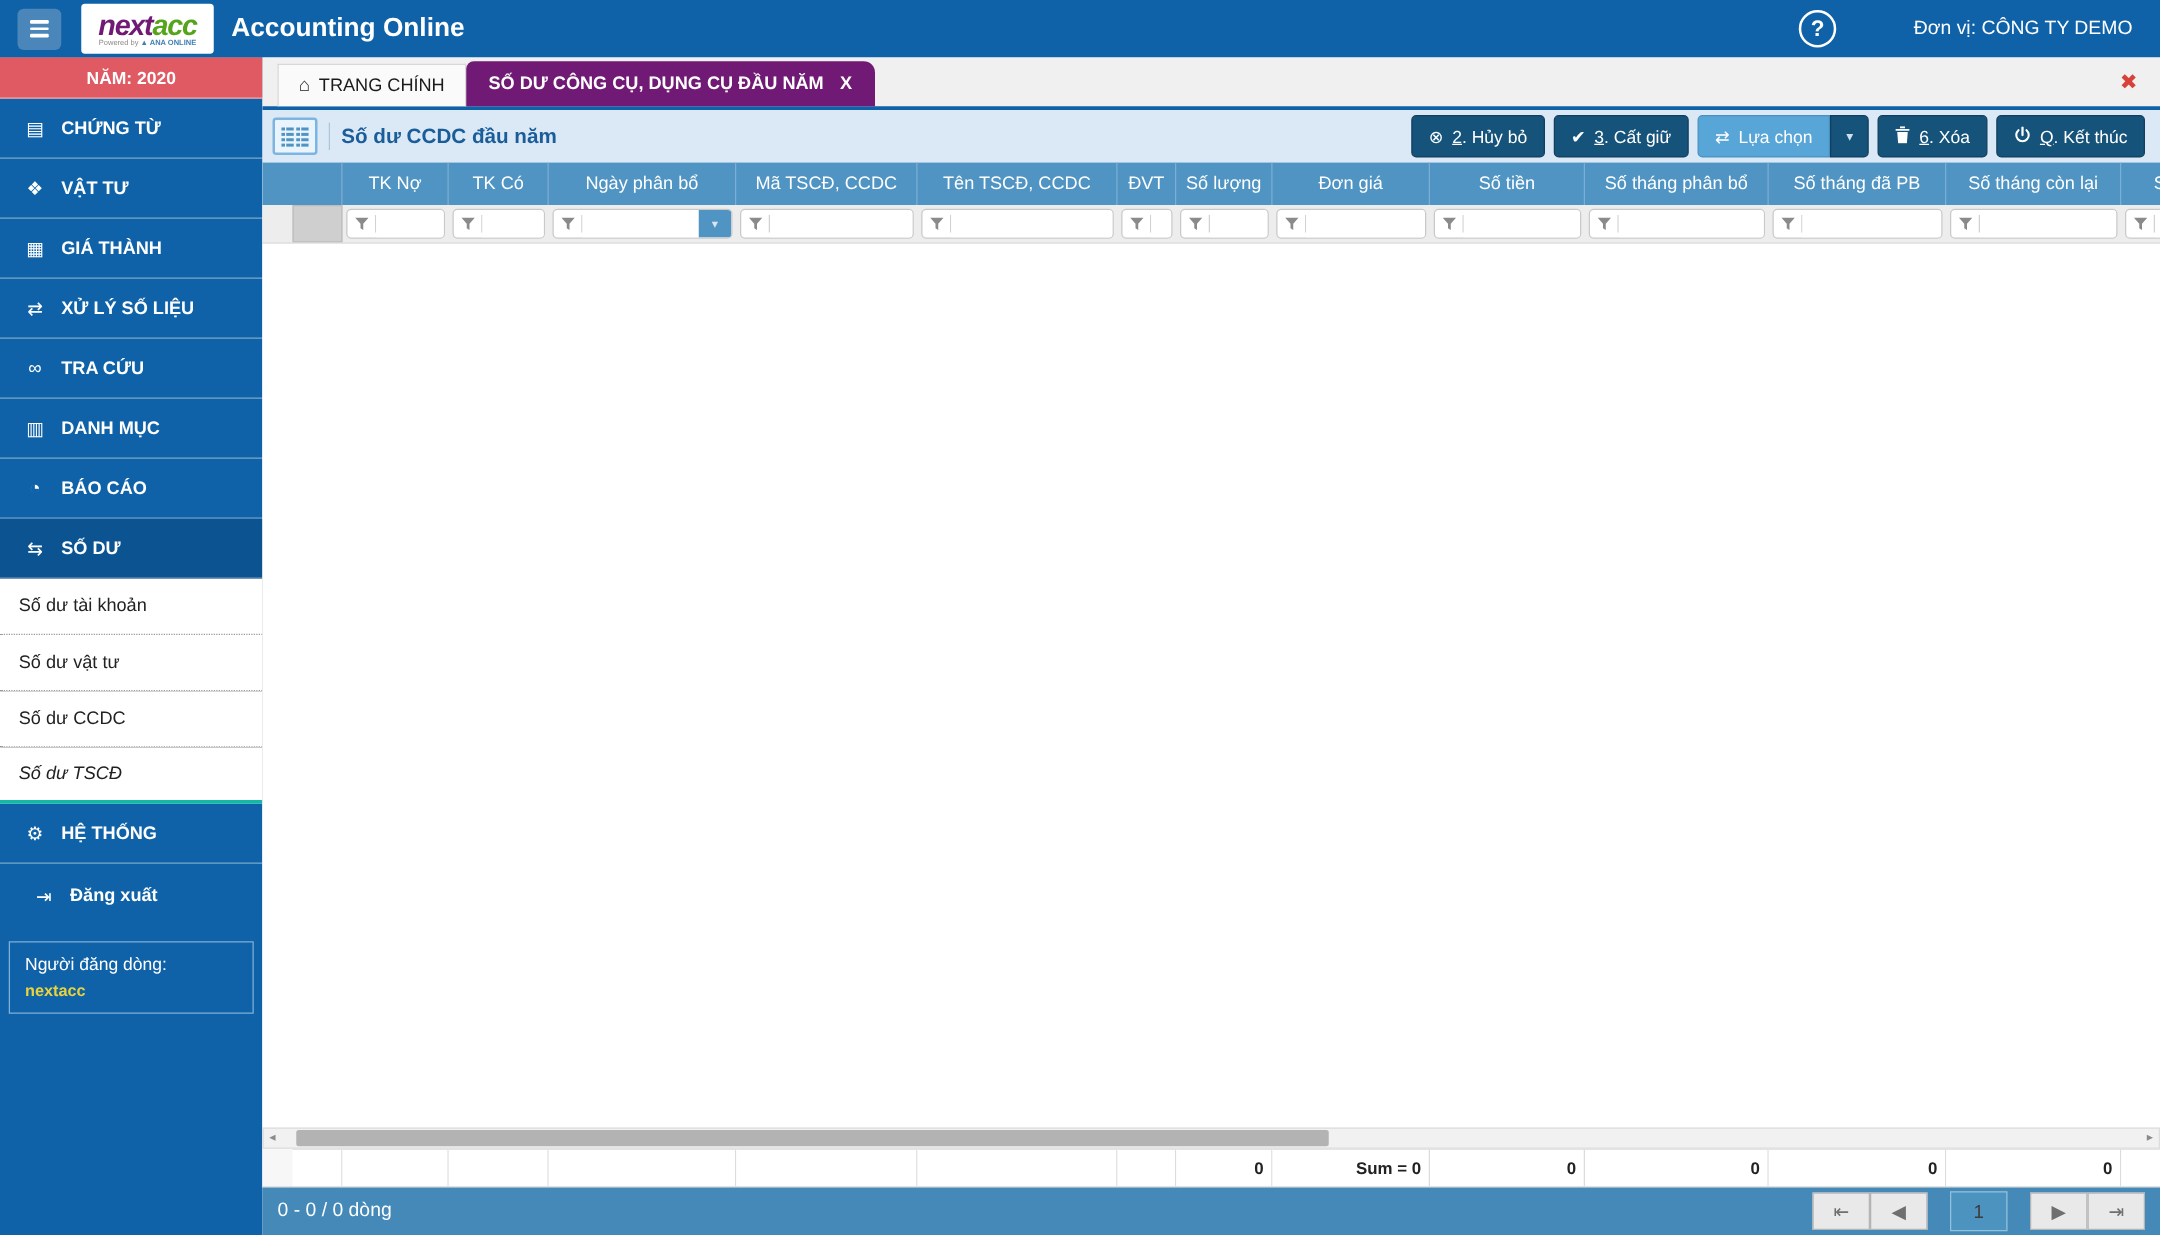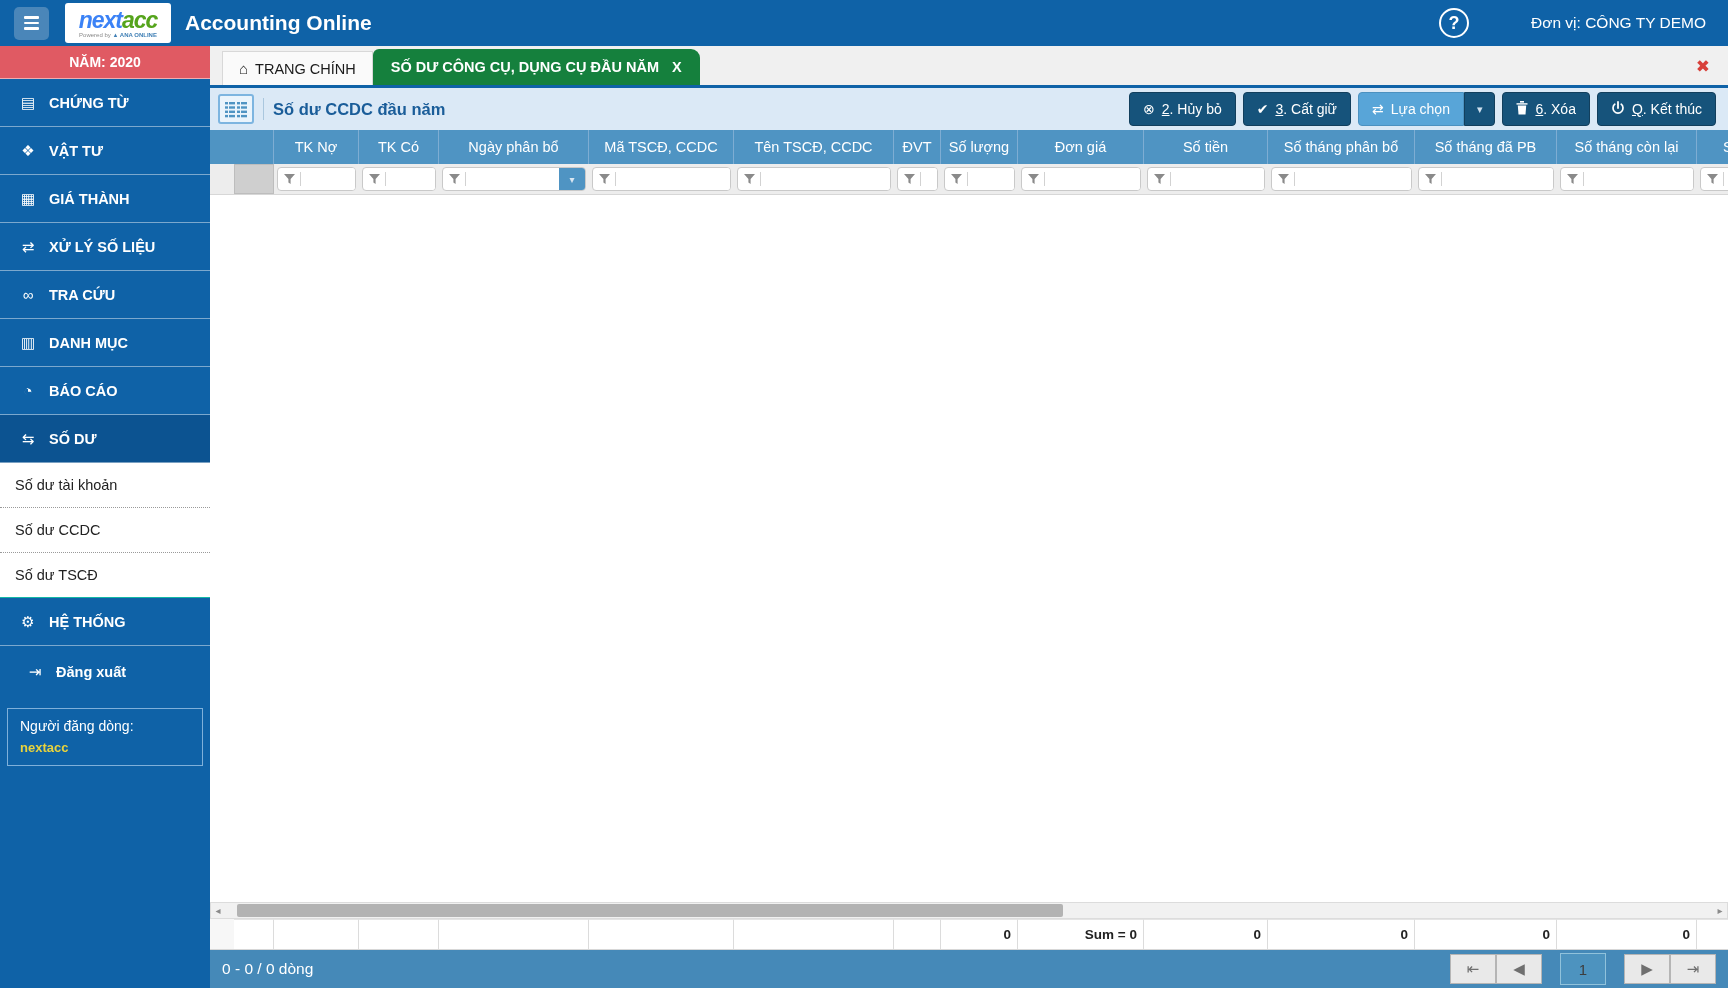--- a/index.html
+++ b/index.html
@@ -8,21 +8,21 @@
   .app { width:1728px; height:988px; display:flex; flex-direction:column; background:#fff; }
 
   
   header { height:46px; background:#0f62a7; display:flex; align-items:center; padding:0 14px; flex:none; }
   .hamburger { width:35px; height:33px; background:#4a86b9; border:none; border-radius:5px;
     display:flex; flex-direction:column; justify-content:center; align-items:center; gap:3px; cursor:pointer; margin-right:16px;}
   .hamburger i { display:block; width:15px; height:2.5px; background:#fff; border-radius:1px; }
   .logo { background:#fff; border-radius:3px; width:106px; height:40px; display:flex; flex-direction:column;
     align-items:center; justify-content:center; padding-top:2px; }
   .logo-line { font-style:italic; font-weight:bold; font-size:23px; line-height:22px; letter-spacing:-1px;}
-  .lg-next { color:#3b82f6; }
+  .lg-next { color:#701a75; }
   .lg-acc  { color:#55a41c; }
   .logo-powered { font-size:6px; color:#8a8a8a; line-height:8px; }
   .logo-powered b { color:#3f7fb5; }
   .app-title { color:#fff; font-size:21px; font-weight:bold; margin-left:14px; }
   .h-spacer { flex:1; }
   .help-badge { width:30px; height:30px; border:2.5px solid #fff; border-radius:50%; color:#fff;
     font-size:18px; font-weight:bold; display:flex; align-items:center; justify-content:center; margin-right:62px; cursor:pointer;}
   .unit-label { color:#fff; font-size:15.5px; margin-right:8px; }
 
   
@@ -32,37 +32,37 @@
   aside { width:210px; flex:none; background:#0f62a7; display:flex; flex-direction:column; }
   .year-banner { height:33px; background:#e05a63; color:#fff; font-weight:bold; font-size:14px;
     display:flex; align-items:center; justify-content:center; border-bottom:1px solid rgba(255,255,255,.5);}
   .menu-item { height:48px; display:flex; align-items:center; color:#fff; font-size:14.5px; font-weight:600;
     border-bottom:1px solid rgba(255,255,255,.45); cursor:pointer; }
   .menu-item.active { background:#0c5391; }
   .menu-ic { width:26px; margin-left:15px; margin-right:8px; text-align:center; font-size:15px; font-weight:normal;}
   .submenu { background:#0f172a; }
   .submenu-item { height:45px; display:flex; align-items:center; padding-left:15px; color:#222; font-size:14.5px;
     border-bottom:1px dotted #9a9a9a; cursor:pointer; background:#fff;}
-  .submenu-item:last-child { border-bottom:1px solid #14b8a6; }
+  .submenu-item:last-child { border-bottom:3px solid #14b8a6;font-style:italic; }
   .logout-item { height:52px; border-bottom:none; font-weight:600;}
   .logout-item .menu-ic { margin-left:22px; }
   .user-box { margin:10px 7px 0 7px; border:1px solid #7fb0da; padding:9px 12px 10px 12px; }
   .user-box-label { color:#fff; font-size:14px; margin-bottom:6px; }
   .user-box-name { color:#e9d33c; font-size:13px; font-weight:bold; }
   .side-fill { flex:1; }
 
   
   main { flex:1; min-width:0; display:flex; flex-direction:column; }
 
   .tabbar { height:42px; flex:none; background:#f0f0f0; border-bottom:3px solid #0f62a7;
     display:flex; align-items:flex-end; padding-left:12px; position:relative; }
   .tab { height:34px; display:flex; align-items:center; gap:7px; padding:0 16px; font-size:14.5px; color:#1b1b1b;
     background:#fafafa; border:1px solid #d8d8d8; border-bottom:none; cursor:pointer; }
   .tab .home-ic { font-size:15px; }
-  .tab.active { height:36px; background:#15803d; color:#fff; font-weight:bold; border:none;
+  .tab.active { height:36px; background:#701a75; color:#fff; font-weight:bold; border:none;
     border-radius:6px 9px 0 0; padding:0 18px; }
   .tab-close { font-weight:bold; margin-left:6px; cursor:pointer; }
   .close-all { position:absolute; right:18px; top:10px; color:#d8403a; font-size:17px; font-weight:bold; cursor:pointer; }
 
   .panel-header { height:42px; flex:none; background:#dbe9f6; display:flex; align-items:center; padding:0 8px; }
   .view-icon { width:36px; height:30px; background:#eaf4fc; border:2px solid #7db5e0; border-radius:3px;
     display:flex; align-items:center; justify-content:center; cursor:pointer; }
   .ph-div { width:1px; height:22px; background:#aac7de; margin:0 9px; }
   .panel-title { color:#1a5d99; font-weight:bold; font-size:16.5px; }
   .toolbar { margin-left:auto; display:flex; align-items:center; gap:7px; padding-right:4px;}
@@ -164,20 +164,21 @@
             <span class="menu-ic">◔</span>
             <span>BÁO CÁO</span>
           </div>
           <div class="menu-item active">
             <span class="menu-ic">⇆</span>
             <span>SỐ DƯ</span>
           </div>
         </nav>
       <div class="submenu" id="side-submenu">
           <div class="submenu-item">Số dư tài khoản</div>
+          <div class="submenu-item">Số dư vật tư</div>
           <div class="submenu-item">Số dư CCDC</div>
           <div class="submenu-item">Số dư TSCĐ</div>
         </div>
       <div class="menu-item">
         <span class="menu-ic">⚙</span>
         <span>HỆ THỐNG</span>
       </div>
       <div class="menu-item logout-item">
         <span class="menu-ic">⇥</span>
         <span>Đăng xuất</span>

